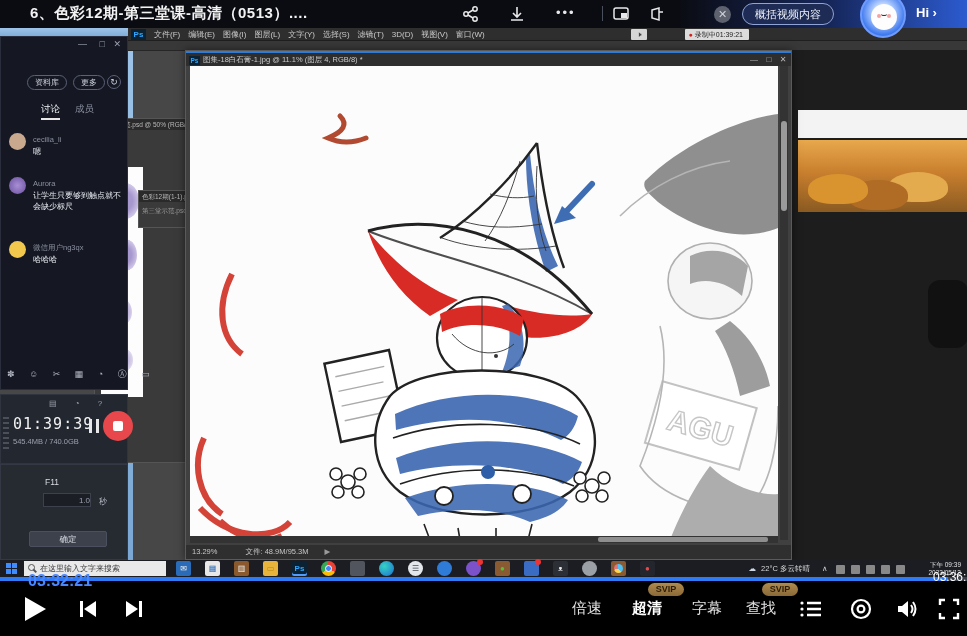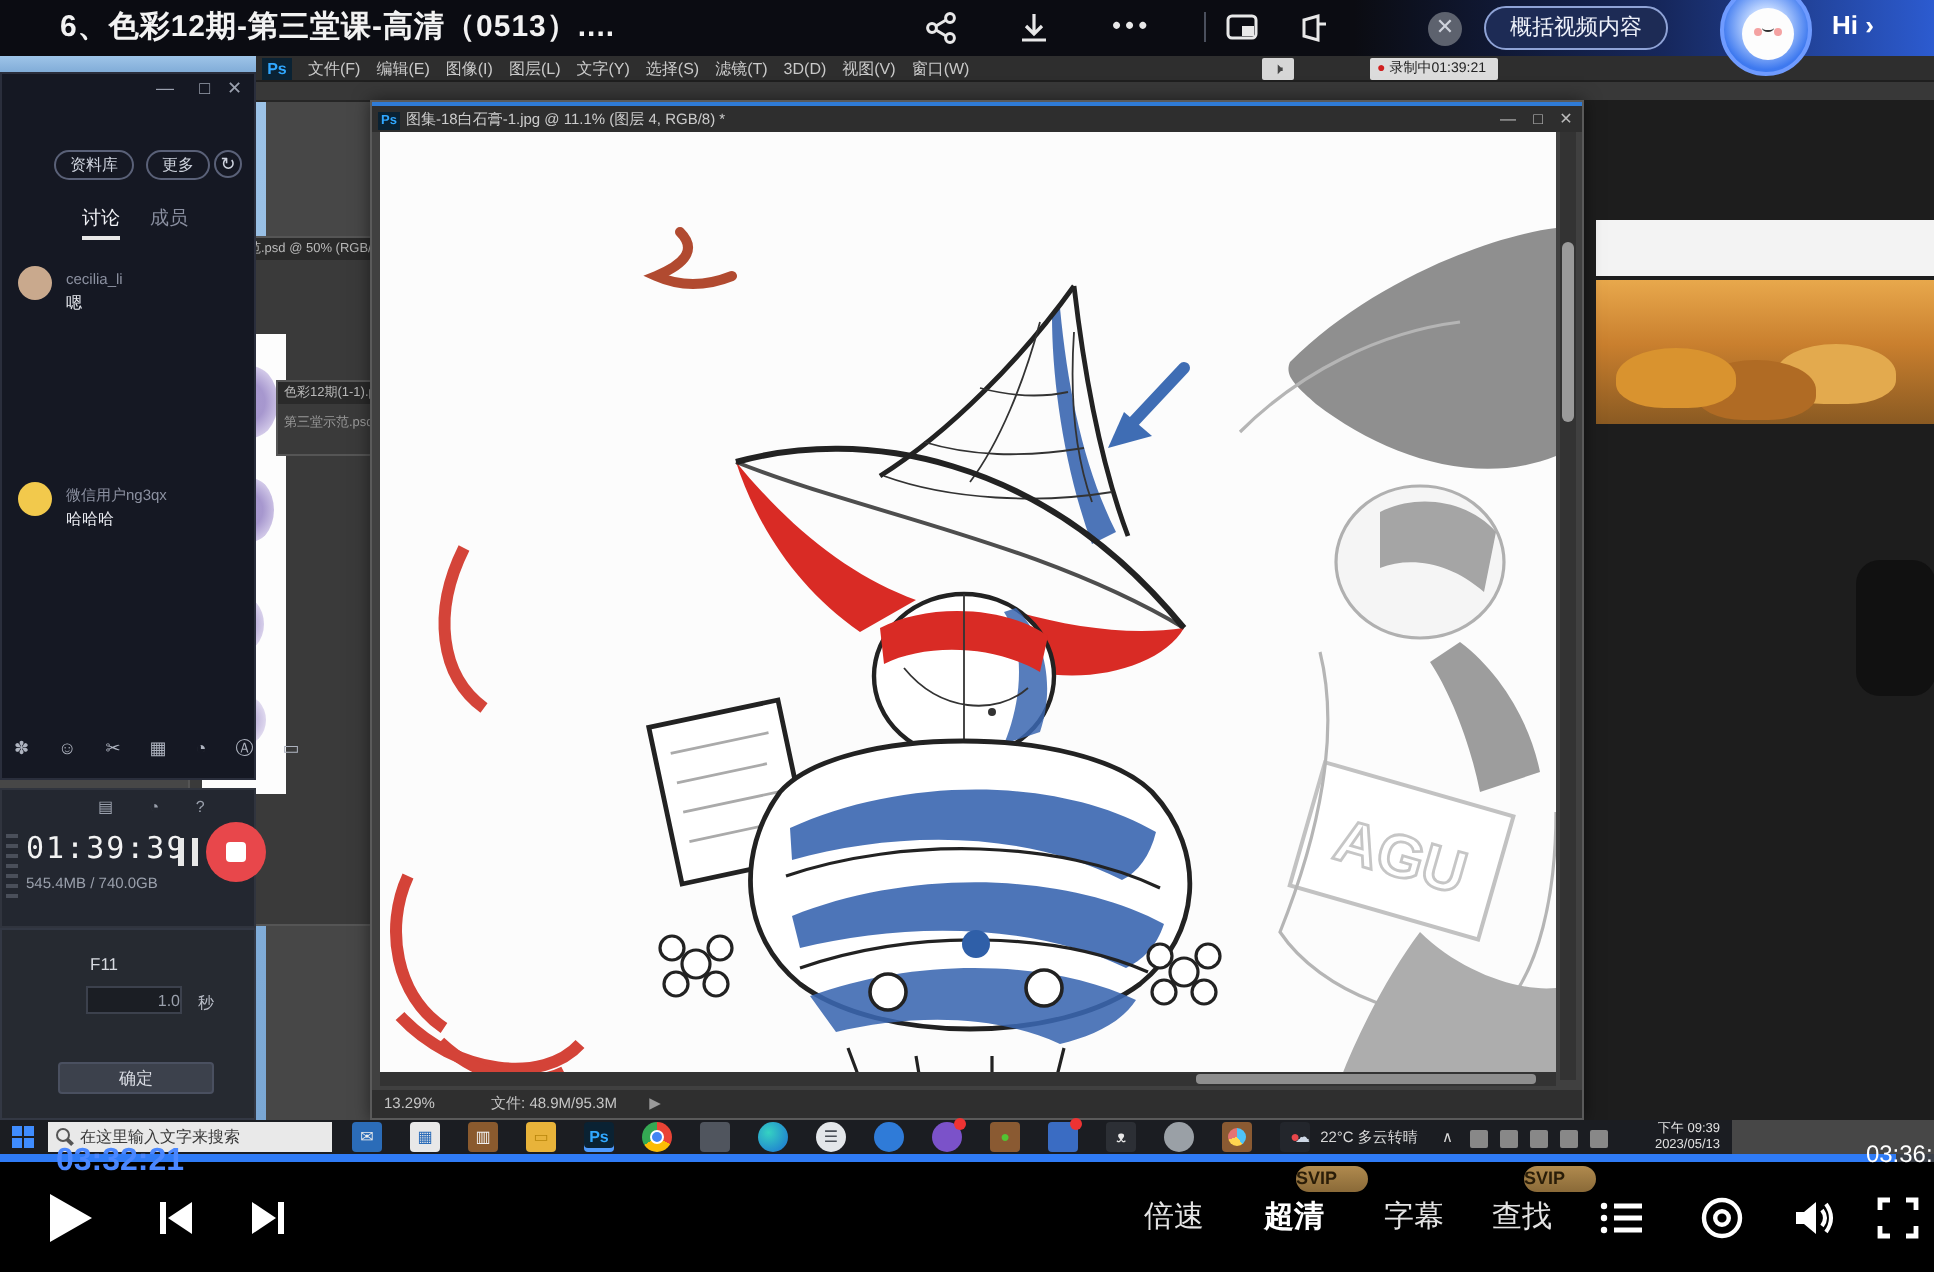--- a/index.html
+++ b/index.html
@@ -89,42 +89,42 @@
   #rec-stop:before { content:""; position:absolute; left:10px; top:10px; width:10px; height:10px; border-radius:2px; background:#fff; }
 
   
   #setpanel { left:0; top:436px; width:128px; height:96px; background:#262a31; border:1px solid #333844; z-index:9; color:#cfd3dc; }
   #set-hotkey { position:absolute; left:44px; top:12px; font-size:8.5px; color:#d8dbe2; }
   #set-input { position:absolute; left:42px; top:28px; width:48px; height:14px; background:#1b1e24; border:1px solid #3c414d; color:#9aa0ac; font-size:8px; line-height:13px; padding-left:4px;text-align:right; }
   #set-unit { position:absolute; left:98px; top:31px; font-size:8px; color:#b8bcc6; }
   #set-confirm { position:absolute; left:28px; top:66px; width:78px; height:16px; background:#3c414c; border:1px solid #4a5060; border-radius:2px; color:#d8dbe2; font-size:8.5px; text-align:center; line-height:15px; }
 
   
-  #taskbar { left:0; top:532px; width:866px; height:17px; background:#1b1d22; z-index:12; }
+  #taskbar { left:0; top:532px; width:967px; height:17px; background:#1b1d22; z-index:12; }
   #start { position:absolute; left:6px; top:3px; width:11px; height:11px; display:grid; grid-template-columns:5px 5px; grid-gap:1px; }
   #start span { width:5px; height:5px; background:#3f8cff; }
   #tb-search { position:absolute; left:24px; top:1px; width:142px; height:15px; background:#e9e9e9; color:#3a3a3a; font-size:8px; line-height:15px; padding-left:16px; white-space:nowrap; overflow:hidden; }
   .mag { position:absolute; left:4px; top:3px; width:7px; height:7px; border:1.4px solid #555; border-radius:50%; }
   .mag:after { content:""; position:absolute; right:-3px; bottom:-2px; width:4px; height:1.6px; background:#555; transform:rotate(45deg); }
   .tbi { position:absolute; top:1px; width:15px; height:15px; border-radius:2px; font-size:8px; text-align:center; line-height:15px; color:#eee; }
   .badge { position:absolute; right:-2px; top:-2px; width:6px; height:6px; border-radius:50%; background:#e33; }
   .tbi.active { box-shadow:inset 0 -2px 0 #4f9bff; background:#2b3340; }
   #tray { position:absolute; right:60px; top:2px; height:13px; color:#d8d8d8; font-size:7.5px; line-height:13px; white-space:nowrap; }
   #tray .tico { display:inline-block; width:9px; height:9px; background:#888; margin:0 2px; vertical-align:middle; border-radius:1px; }
   #clockblk { position:absolute; right:6px; top:1px; text-align:right; font-size:6.5px; color:#e0e0e0; line-height:7.5px; }
 
   
   #progress { left:0; top:577px; width:967px; height:4px; background:#3a3f48; z-index:70; }
   #progress .played { position:absolute; left:0; top:0; height:4px; width:948px; background:#2f7bf6; }
   #controlbar { left:0; top:581px; width:967px; height:55px; background:#000; z-index:71; }
   #cur-time { position:absolute; left:28px; top:-9px; font-size:16px; color:#4a87ff; font-weight:bold; z-index:72; }
   #tot-time { position:absolute; right:-6px; top:-11px; font-size:12px; color:#fff; z-index:72; }
   .pb { position:absolute; top:14px; color:#fff; }
   .ctl-label { position:absolute; top:18px; font-size:15px; color:#e3e3e3; }
-  .svip { position:absolute; top:2px; width:36px; height:13px; background:linear-gradient(180deg,#b08a4e,#8a6a38); border-radius:7px; color:#2a1d08; font-size:9px; font-weight:bold; line-height:13px; }
+  .svip { position:absolute; top:2px; width:36px; height:13px; background:linear-gradient(180deg,#b08a4e,#8a6a38); border-radius:7px; color:#2a1d08; font-size:9px; font-weight:bold; text-align:center; line-height:13px; }
   svg.icon { display:block; }
 </style>
 </head>
 <body>
 
 <div id="stage">
 
   <div id="video" class="abs">
 
     <div class="abs wallpaper" style="left:0;top:0;width:128px;height:10px;"></div>
@@ -273,20 +273,25 @@
       <span class="chat-pill" style="left:26px;">资料库</span>
       <span class="chat-pill" style="left:72px;">更多</span>
       <span id="chat-refresh">↻</span>
       <span class="chat-tab active" style="left:40px;">讨论</span>
       <span class="chat-tab" style="left:74px;">成员</span>
 
       <div class="msg" style="top:96px;height:34px;">
         <span class="m-ava" style="background:#c9a98d;"></span>
         <span class="m-name">cecilia_li</span>
         <span class="m-text">嗯</span>
+      </div>
+      <div class="msg" style="top:140px;height:52px;">
+        <span class="m-ava" style="background:radial-gradient(circle,#a88fd4,#6a4fa0);"></span>
+        <span class="m-name">Aurora</span>
+        <span class="m-text">让学生只要够到触点就不会缺少标尺</span>
       </div>
       <div class="msg" style="top:204px;height:34px;">
         <span class="m-ava" style="background:#f2c94c;"></span>
         <span class="m-name">微信用户ng3qx</span>
         <span class="m-text">哈哈哈</span>
       </div>
       <div id="chat-tools">✽ ☺ ✂ ▦ ◔ Ⓐ ▭</div>
     </div>
 
     <div id="recorder" class="abs">

